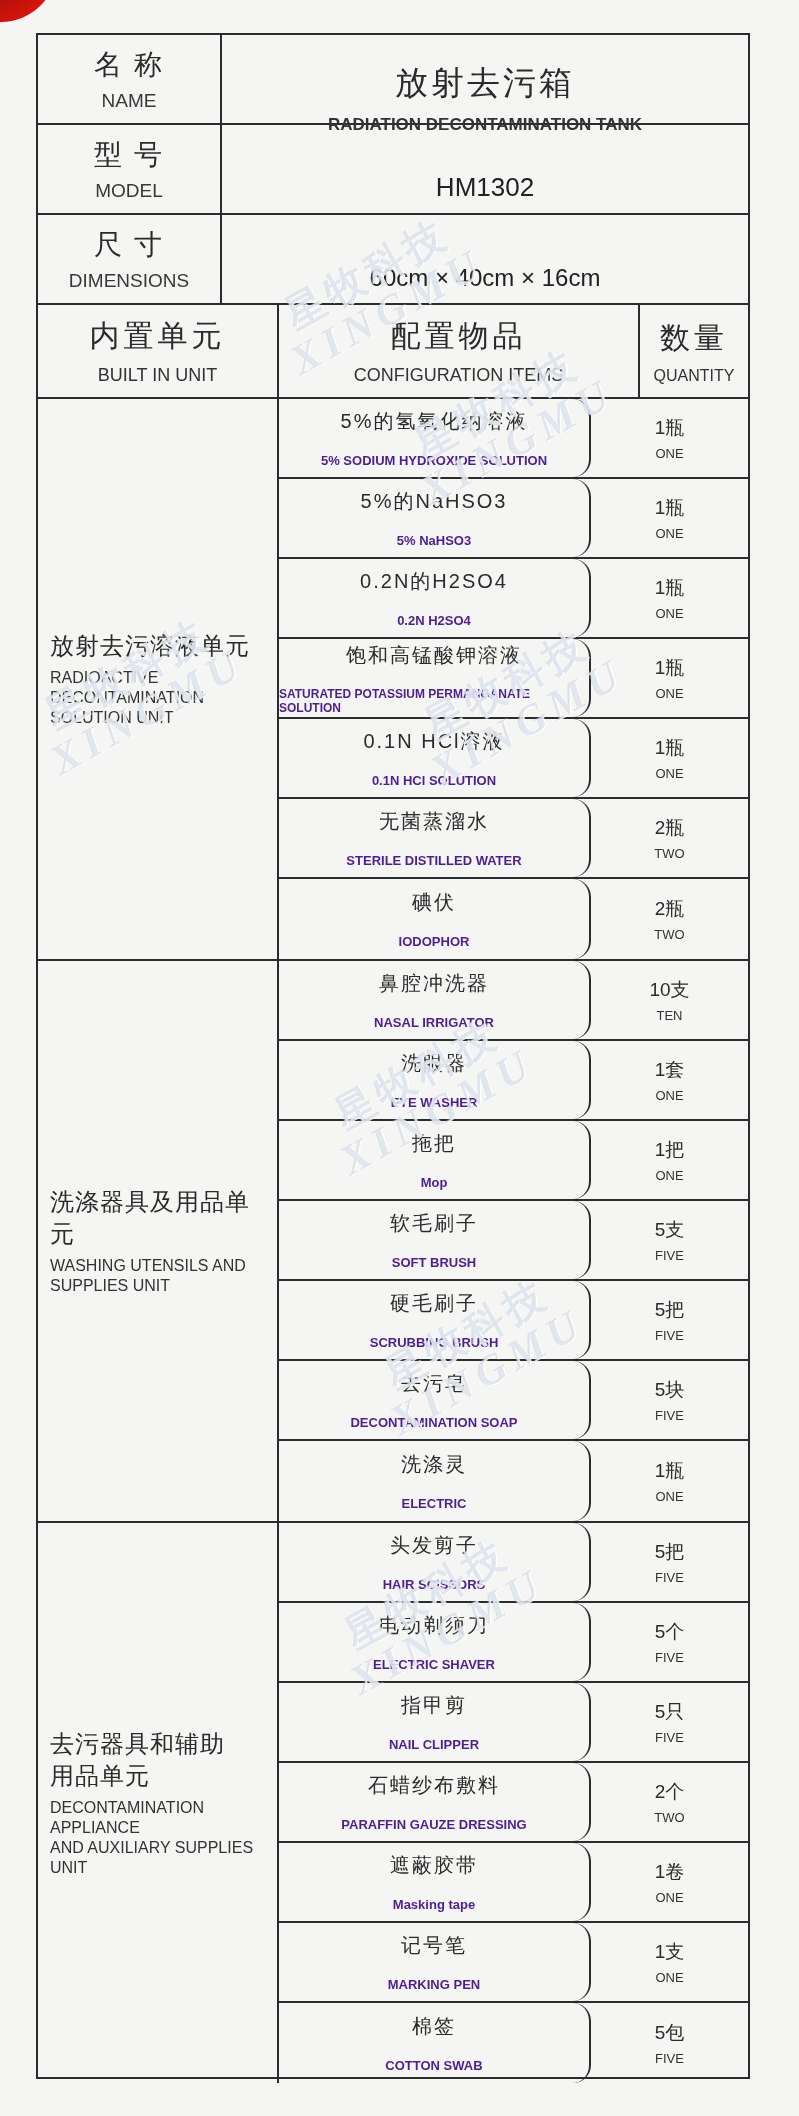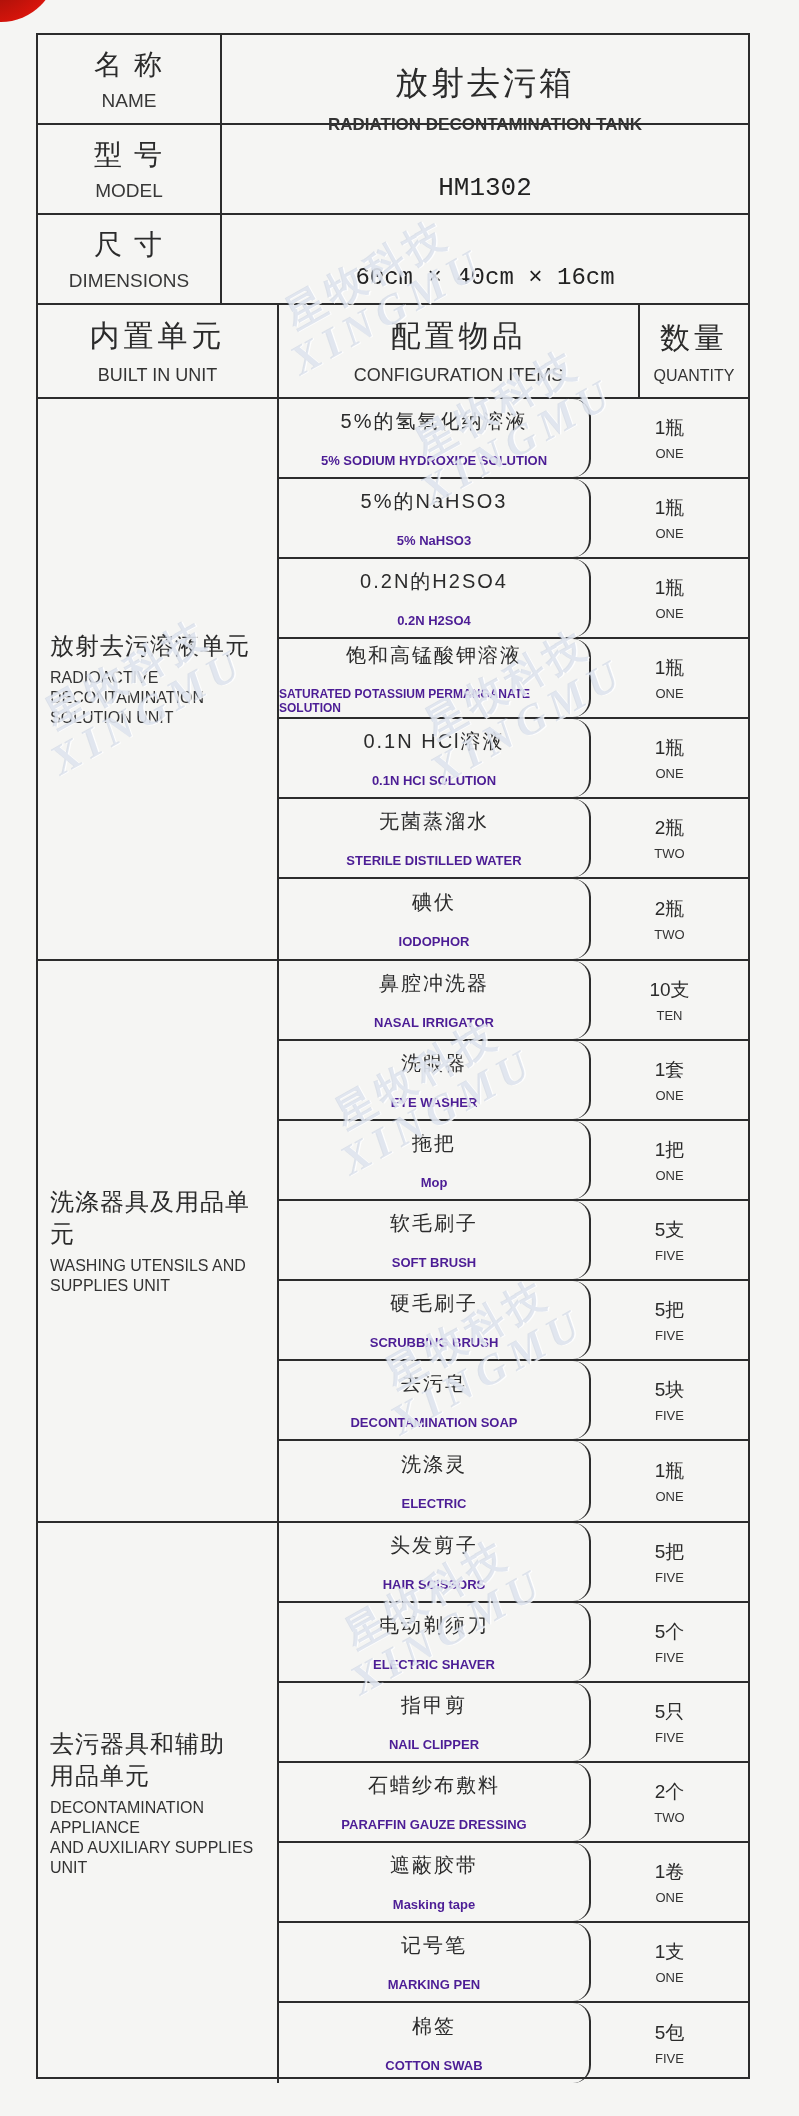--- a/index.html
+++ b/index.html
@@ -45,21 +45,21 @@
   }
   .cell{display:flex;flex-direction:column;justify-content:center;align-items:center;}
 
   .info-row{display:flex;height:90px;border-bottom:2px solid #2c2c2c;flex:none;}
   .info-label{width:184px;border-right:2px solid #2c2c2c;}
   .info-value{flex:1;margin-top:37px;}
   .lbl-zh{font-size:28px;letter-spacing:2px;color:#2b2b2b;}
   .lbl-en{font-size:19px;margin-top:6px;color:#383838;}
   .val-main-zh{font-size:33px;letter-spacing:3px;color:#2b2b2b;}
   .val-sub-en{font-size:17px;margin-top:9px;font-weight:bold;color:#333;}
-  .val-serif{font-family:Liberation Mono, monospace;font-size:26px;color:#222;}
+  .val-serif{font-family:Liberation Sans, sans-serif;font-size:26px;color:#222;}
 
   .header-row{display:flex;height:94px;border-bottom:2px solid #2c2c2c;flex:none;}
   .hc1{width:241px;border-right:2px solid #2c2c2c;}
   .hc2{width:361px;border-right:2px solid #2c2c2c;}
   .hc3{flex:1;}
   .hdr-zh{font-size:30px;letter-spacing:4px;color:#2b2b2b;}
   .hdr-en{font-size:18px;margin-top:8px;color:#333;}
   .hc3 .hdr-en{font-size:16px;}
 
   .section{display:flex;flex:none;border-bottom:2px solid #2c2c2c;}

